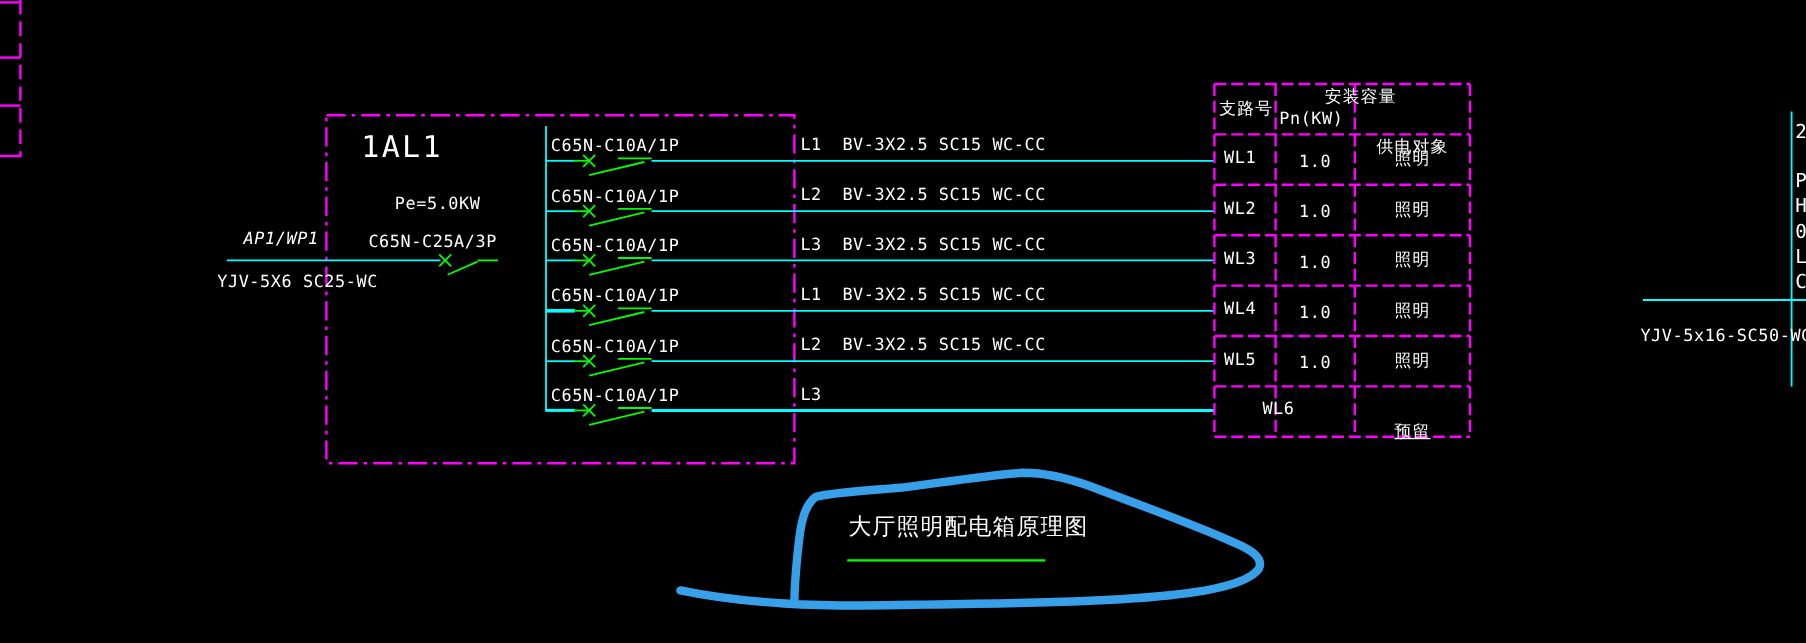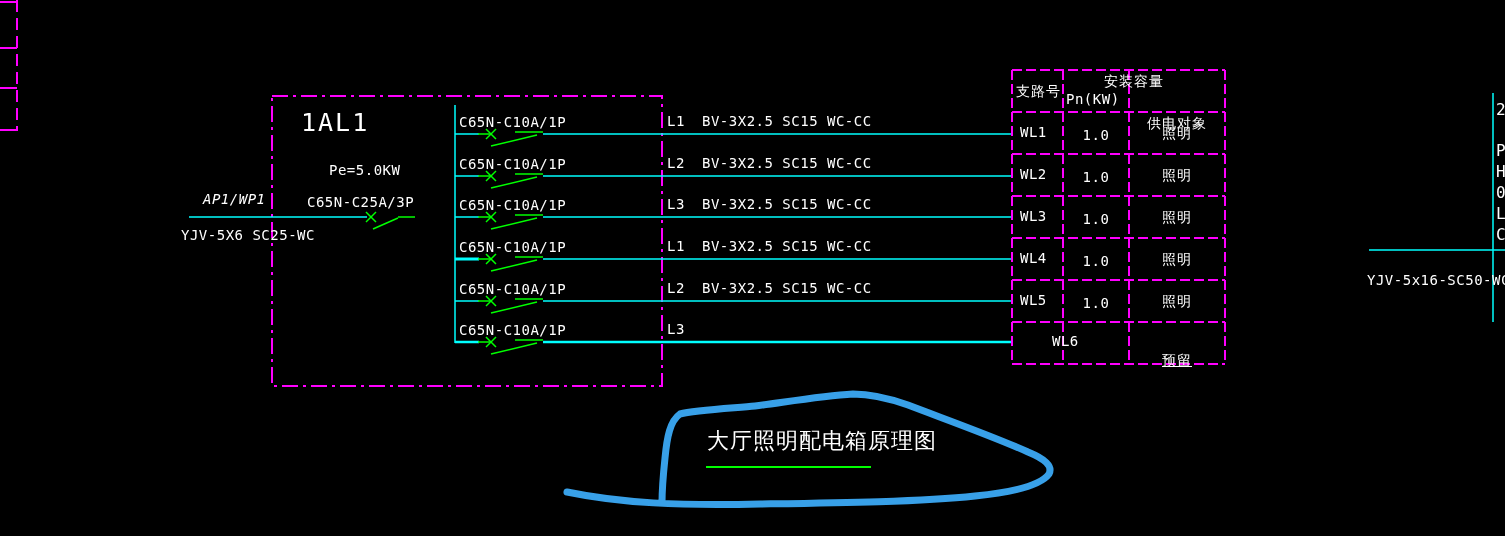--- a/index.html
+++ b/index.html
@@ -6,21 +6,21 @@
   #stage{
     position:relative;width:1505px;height:536px;background:#000;overflow:hidden;
     font-family:"DejaVu Sans Mono","Liberation Mono",monospace;
   }
   #stage svg{position:absolute;left:0;top:0;}
   .lbl{position:absolute;color:#fff;font-size:14px;line-height:1.1;white-space:pre;letter-spacing:0.5px;}
   .cjk{font-family:"DejaVu Sans","Liberation Sans",sans-serif;letter-spacing:1px;}
   .panel-name{font-size:25px;letter-spacing:2px;}
   .cellc{text-align:center;}
   .edgechar{position:absolute;left:1496px;color:#fff;font-size:16px;}
-  .title-text{font-size:22px;letter-spacing:1px;}
+  .title-text{font-size:19px;letter-spacing:1px;}
 </style>
 </head>
 <body>
 
 <div id="stage">
 
   <svg width="1505" height="536" viewBox="0 0 1505 536">
 
     <g stroke="#FF00FF" stroke-width="2">
       <line x1="17" y1="0" x2="17" y2="131" stroke-dasharray="12,6"></line>

